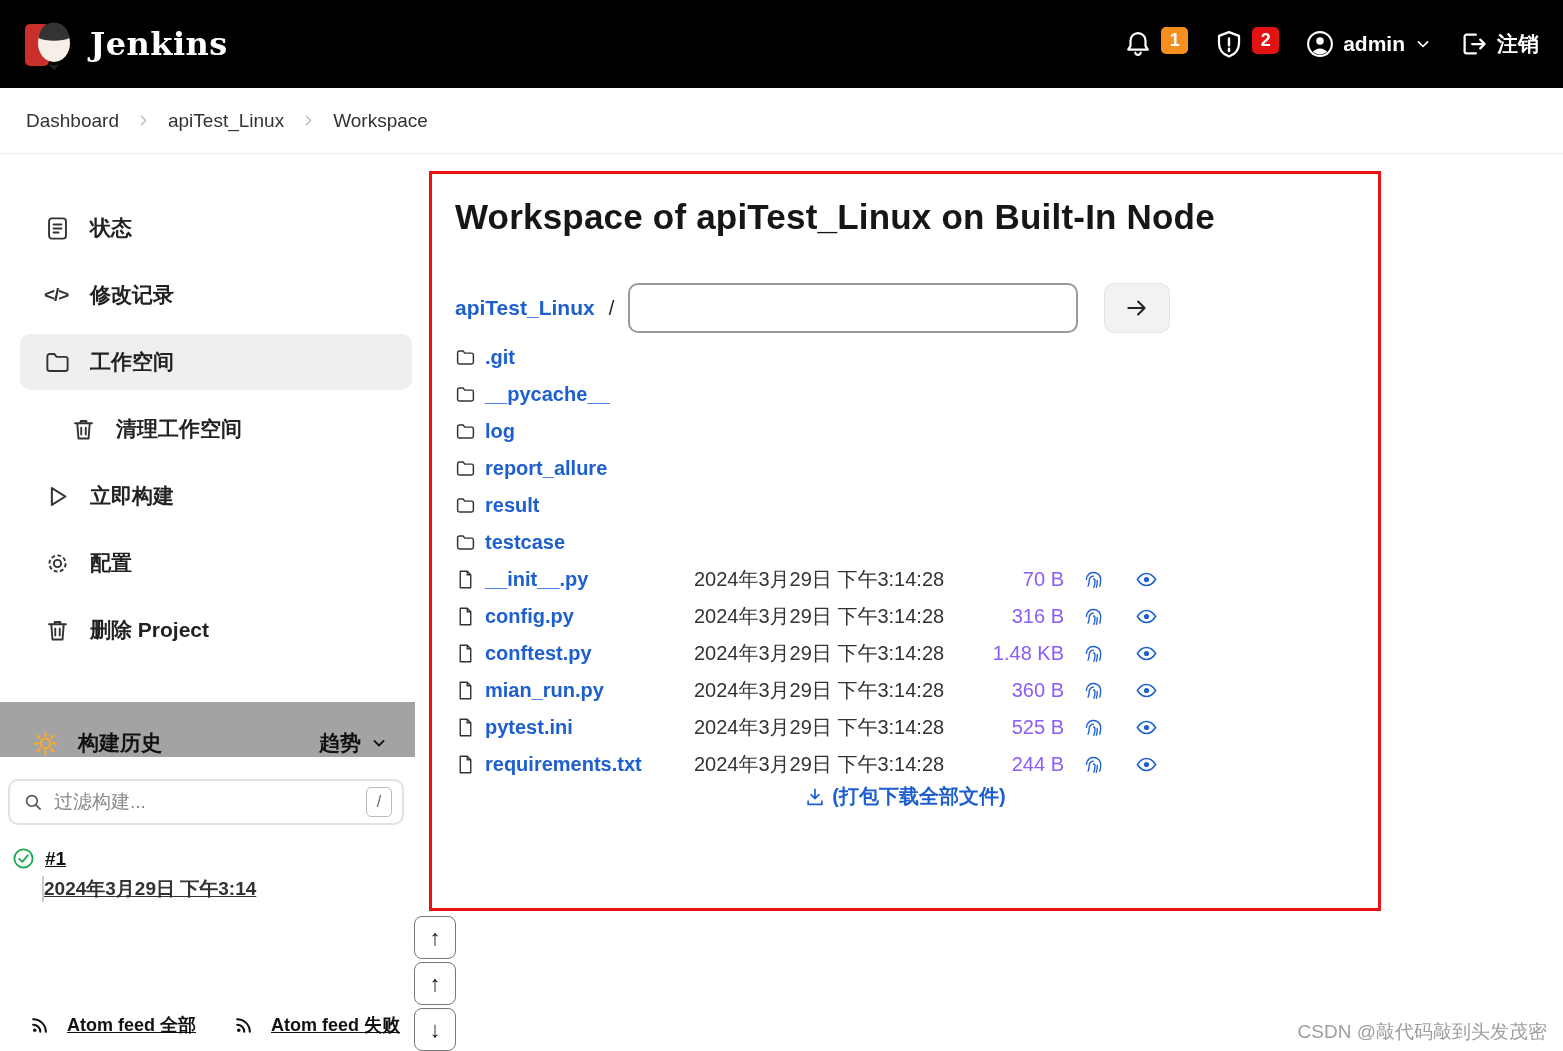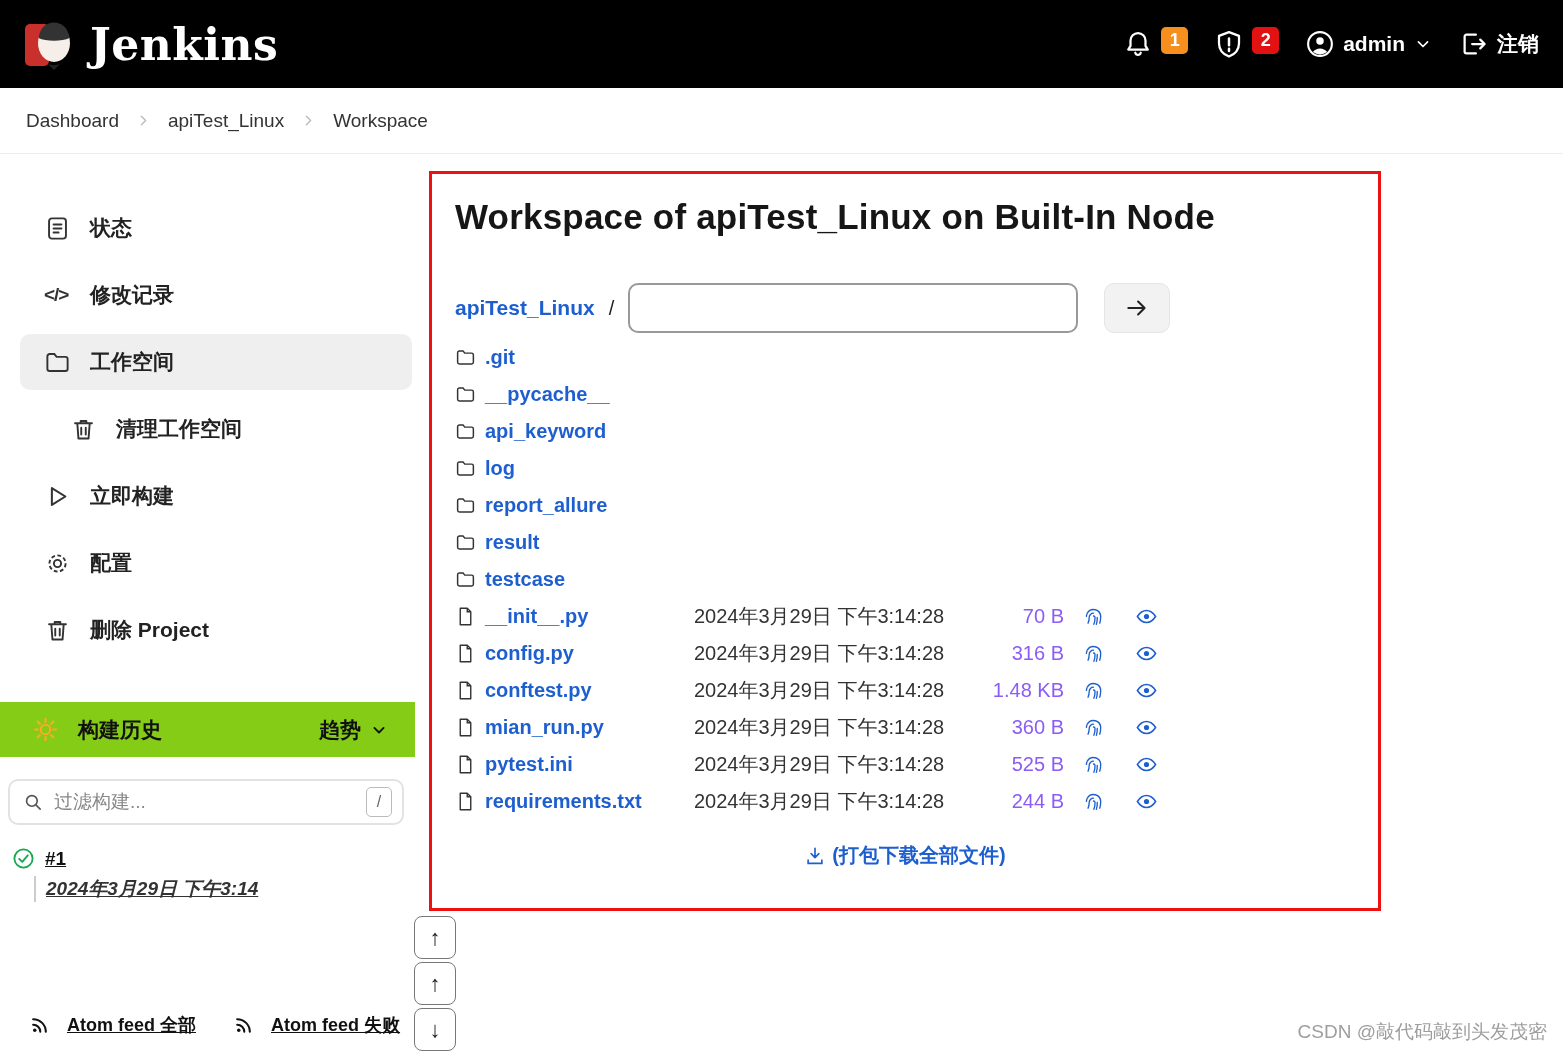--- a/index.html
+++ b/index.html
@@ -5,21 +5,21 @@
   * {margin:0; padding:0; box-sizing:border-box;}
   html,body {width:1563px; height:1051px;}
   body {font-family:"Liberation Sans","DejaVu Sans",sans-serif; background:#fff; position:relative; overflow:hidden; color:#222;}
   a {text-decoration:none; cursor:pointer;}
   button {cursor:pointer;}
 
   
   .topbar {height:88px; background:#000; position:relative; display:flex; align-items:center; padding:0 24px;}
   .brand {display:flex; align-items:center; gap:14px; cursor:pointer;}
   .logo svg {width:52px; height:56px; display:block;}
-  .brand-name {font-family:"DejaVu Serif","Liberation Serif",serif; font-weight:700; font-size:44px; color:#fff; letter-spacing:.5px;}
+  .brand-name {font-family:"DejaVu Serif","Liberation Serif",serif; font-weight:700; font-size:32px; color:#fff; letter-spacing:.5px;}
   .search-box {position:absolute; left:598px; top:20px; width:450px; height:48px; background:#fff; border-radius:9px; display:flex; align-items:center; padding:0 12px 0 14px; gap:10px; cursor:text;}
   .search-box .sicon svg {width:24px; height:24px; color:#555; display:block;}
   .sph {color:#555; font-size:20px;}
   .qmark {margin-left:auto; width:27px; height:27px; border:2px solid #777; border-radius:50%; color:#555; font-weight:700; font-size:17px; display:flex; align-items:center; justify-content:center; cursor:pointer;}
   .top-actions {position:absolute; right:24px; top:0; height:88px; display:flex; align-items:center; gap:26px;}
   .ta {display:flex; align-items:center; gap:8px; color:#fff; cursor:pointer;}
   .ticon svg {width:30px; height:30px; color:#fff; display:block;}
   .badge {min-width:27px; height:27px; border-radius:5px; display:flex; align-items:center; justify-content:center; color:#fff; font-weight:700; font-size:18px; padding:0 5px; transform:translateY(-4px);}
   .badge-orange {background:#f78f1e;}
   .badge-red {background:#e21212;}
@@ -34,33 +34,33 @@
   
   .layout {display:flex; height:897px; position:relative;}
   .sidebar {width:415px; position:relative; padding-top:46px; flex:none;}
   .side-menu {padding:0 3px 0 20px;}
   .menu-item {height:56px; display:flex; align-items:center; gap:19px; padding-left:24px; border-radius:10px; margin-bottom:11px; font-size:21px; font-weight:600; color:#222; cursor:pointer;}
   .menu-item.active {background:#efefef;}
   .menu-item.indent {padding-left:50px;}
   .mi-icon {width:27px; display:flex; color:#333;}
   .mi-icon svg {width:27px; height:27px; display:block;}
   .code-glyph {font-weight:700; font-size:19px; color:#333; letter-spacing:-1px;}
-  .history-header {margin-top:44px; height:55px; background:#84cc16; display:flex; align-items:center; gap:19px; padding:0 26px 0 32px; cursor:pointer;}
+  .history-header {margin-top:44px; height:55px; background:#a3a3a3; display:flex; align-items:flex-end; gap:19px; padding:0 26px 0 32px; cursor:pointer;}
   .hh-label {font-size:21px; font-weight:700; color:#111;}
   .trend {margin-left:auto; display:flex; align-items:center; gap:8px; font-size:21px; font-weight:700; color:#111; cursor:pointer;}
   .trend svg {width:20px; height:20px; display:block;}
   .filter-box {margin:22px 11px 0 8px; height:46px; border:2px solid #e2e2e2; border-radius:10px; display:flex; align-items:center; gap:10px; padding:0 10px 0 12px; cursor:text;}
   .filter-box .ficon svg {width:22px; height:22px; color:#555; display:block;}
   .fph {color:#888; font-size:19px;}
   .fkey {margin-left:auto; width:26px; height:30px; border:1.5px solid #bbb; border-radius:5px; color:#666; font-size:16px; display:flex; align-items:center; justify-content:center;}
   .build-entry {margin-top:22px; padding-left:12px;}
   .be-row1 {display:flex; align-items:center; gap:10px;}
   .be-check svg {width:23px; height:23px; display:block;}
   .be-id {font-size:19px; font-weight:700; color:#111; text-decoration:underline;}
-  .be-row2 {margin:6px 0 0 22px; border-left:2px solid #ccc; padding-left:10px;font-style:italic;}
+  .be-row2 {margin:6px 0 0 30px; border-left:2px solid #ccc; }
   .be-date {font-size:19px; font-weight:700; color:#333; text-decoration:underline;}
   .atom-feeds {position:absolute; left:30px; bottom:14px; display:flex; gap:38px;}
   .feed {display:flex; align-items:center; gap:18px; color:#111;justify-content:space-between;}
   .feed .rss svg {width:19px; height:19px; color:#111; display:block;}
   .feed-label {font-size:18px; font-weight:700; text-decoration:underline; color:#111;}
 
   
   .main {flex:1; position:relative; padding:43px 0 0 40px;}
   .annotation {position:absolute; left:14px; top:17px; width:952px; height:740px; border:3px solid #ee1111; pointer-events:none; z-index:6;}
   .ws-title {font-size:35px; font-weight:800; color:#161616; letter-spacing:.2px; font-family:"Liberation Sans","DejaVu Sans",sans-serif;}
@@ -74,21 +74,21 @@
   .row {height:37px; display:flex; align-items:center;}
   .row.file {display:grid; grid-template-columns:239px 280px 90px 58px 48px; align-items:center;}
   .namecell {display:flex; align-items:center; gap:9px;}
   .e-icon {display:flex; color:#333;}
   .e-icon svg {width:21px; height:21px; display:block;}
   .e-name {font-size:20px; font-weight:700; color:#1e5fd0;}
   .datecell {font-size:20px; color:#333;}
   .sizecell {font-size:20px; color:#8b5cf6; text-align:right;}
   .actcell {display:flex; justify-content:center; color:#1e5fd0; cursor:pointer;}
   .actcell svg {width:23px; height:23px; display:block;}
-  .download-row {width:900px; margin-top:22px; display:flex; justify-content:center;text-align:right;}
+  .download-row {width:900px; display:flex; justify-content:center;text-align:right;}
   .download-link {display:flex; align-items:center; gap:6px; color:#1e5fd0; font-size:20px; font-weight:700;}
   .download-link svg {width:22px; height:22px; display:block;}
 
   
   .scroll-btns {position:absolute; left:414px; top:916px; display:flex; flex-direction:column; gap:3px; z-index:20;}
   .scroll-btns button {width:42px; height:43px; background:#fff; border:1.5px solid #777; border-radius:8px; font-size:22px; color:#222; font-family:inherit;}
 
   .watermark {position:absolute; right:16px; bottom:6px; color:#9e9e9e; font-size:19px; z-index:30;}
 </style>
 </head>
@@ -337,30 +337,20 @@
             <a class="e-name">__pycache__</a>
           </span>
         </div>
         <div class="row folder">
           <span class="namecell">
             <span class="e-icon">
               <svg viewBox="0 0 24 24">
                 <path d="M3 6.5A2 2 0 0 1 5 4.5h4.2l2 2.5H19a2 2 0 0 1 2 2v8.5a2 2 0 0 1-2 2H5a2 2 0 0 1-2-2z" fill="none" stroke="currentColor" stroke-width="1.7"></path>
               </svg>
             </span>
-            <a class="e-name">api_keyword</a>
-          </span>
-        </div>
-        <div class="row folder">
-          <span class="namecell">
-            <span class="e-icon">
-              <svg viewBox="0 0 24 24">
-                <path d="M3 6.5A2 2 0 0 1 5 4.5h4.2l2 2.5H19a2 2 0 0 1 2 2v8.5a2 2 0 0 1-2 2H5a2 2 0 0 1-2-2z" fill="none" stroke="currentColor" stroke-width="1.7"></path>
-              </svg>
-            </span>
             <a class="e-name">log</a>
           </span>
         </div>
         <div class="row folder">
           <span class="namecell">
             <span class="e-icon">
               <svg viewBox="0 0 24 24">
                 <path d="M3 6.5A2 2 0 0 1 5 4.5h4.2l2 2.5H19a2 2 0 0 1 2 2v8.5a2 2 0 0 1-2 2H5a2 2 0 0 1-2-2z" fill="none" stroke="currentColor" stroke-width="1.7"></path>
               </svg>
             </span>

